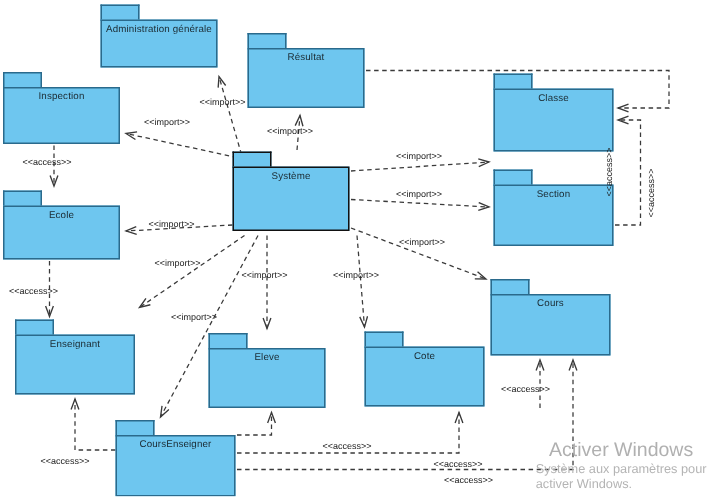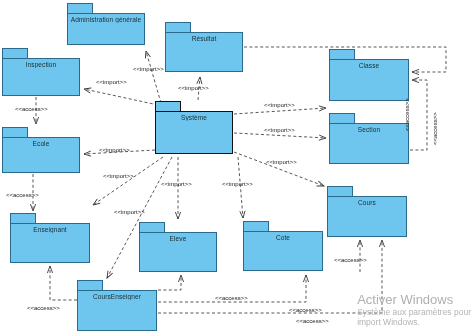--- a/index.html
+++ b/index.html
@@ -82,20 +82,21 @@
     right: 4px;
     bottom: 4px;
     text-align: left;
     color: #a8a8a8;
     pointer-events: none;
   }
   #watermark .wm-title {
     font-size: 13px;
     line-height: 15px;
     color: #b0b0b0;
+    text-align: center;
   }
   #watermark .wm-sub {
     font-size: 8.5px;
     line-height: 10px;
     color: #b4b4b4;
   }
 </style>
 </head>
 <body>
 
@@ -245,16 +246,16 @@
       <div class="edge-label" style="left: 334px; top: 257px;">&lt;&lt;access&gt;&gt;</div>
       <div class="edge-label" style="left: 27px; top: 305px;">&lt;&lt;access&gt;&gt;</div>
       <div class="edge-label" style="left: 215px; top: 295px;">&lt;&lt;access&gt;&gt;</div>
       <div class="edge-label" style="left: 289px; top: 307px;">&lt;&lt;access&gt;&gt;</div>
       <div class="edge-label" style="left: 296px; top: 318px;">&lt;&lt;access&gt;&gt;</div>
     </div>
 
   <div id="watermark">
     <div class="wm-title">Activer Windows</div>
     <div class="wm-sub">Système aux paramètres pour</div>
-    <div class="wm-sub">import Windows.</div>
+    <div class="wm-sub">activer Windows.</div>
   </div>
 
 </div>
 
 </body></html>

